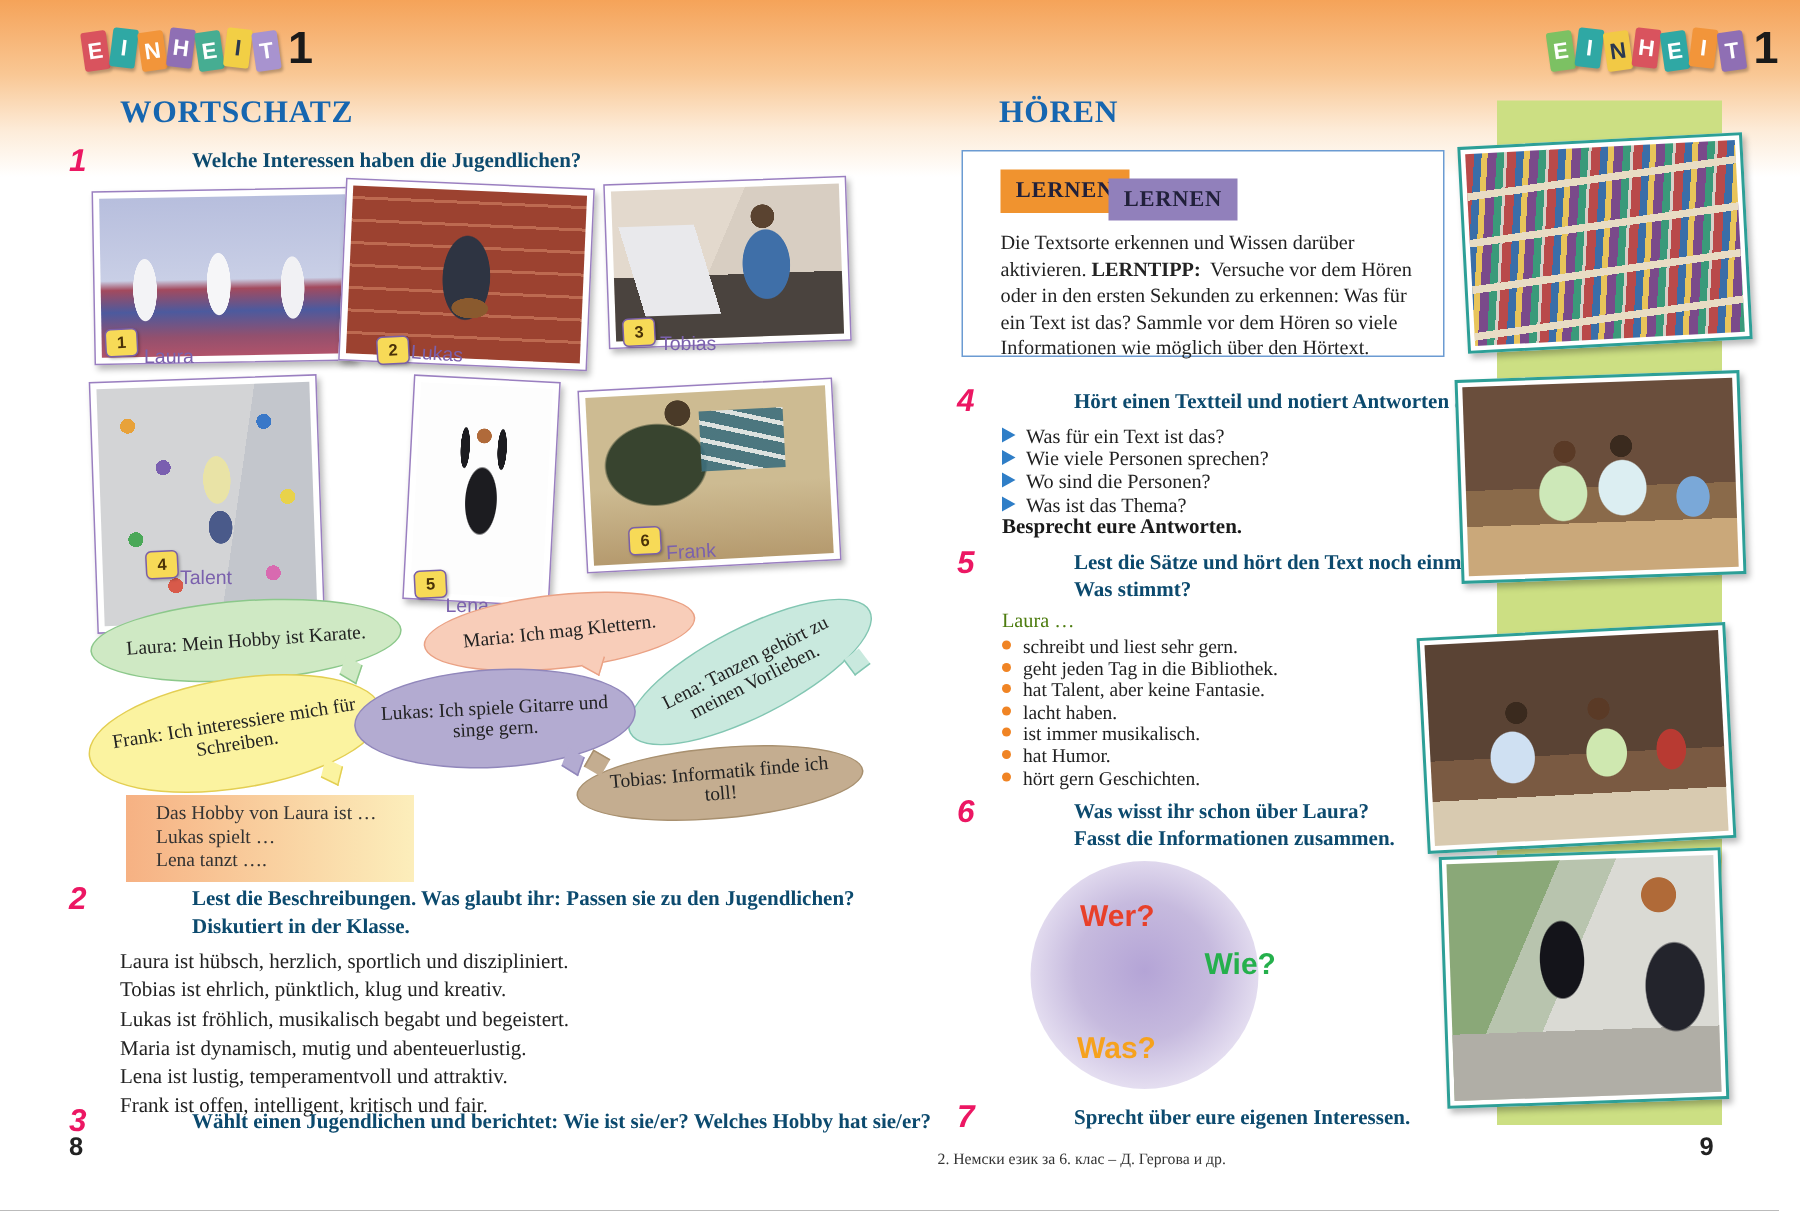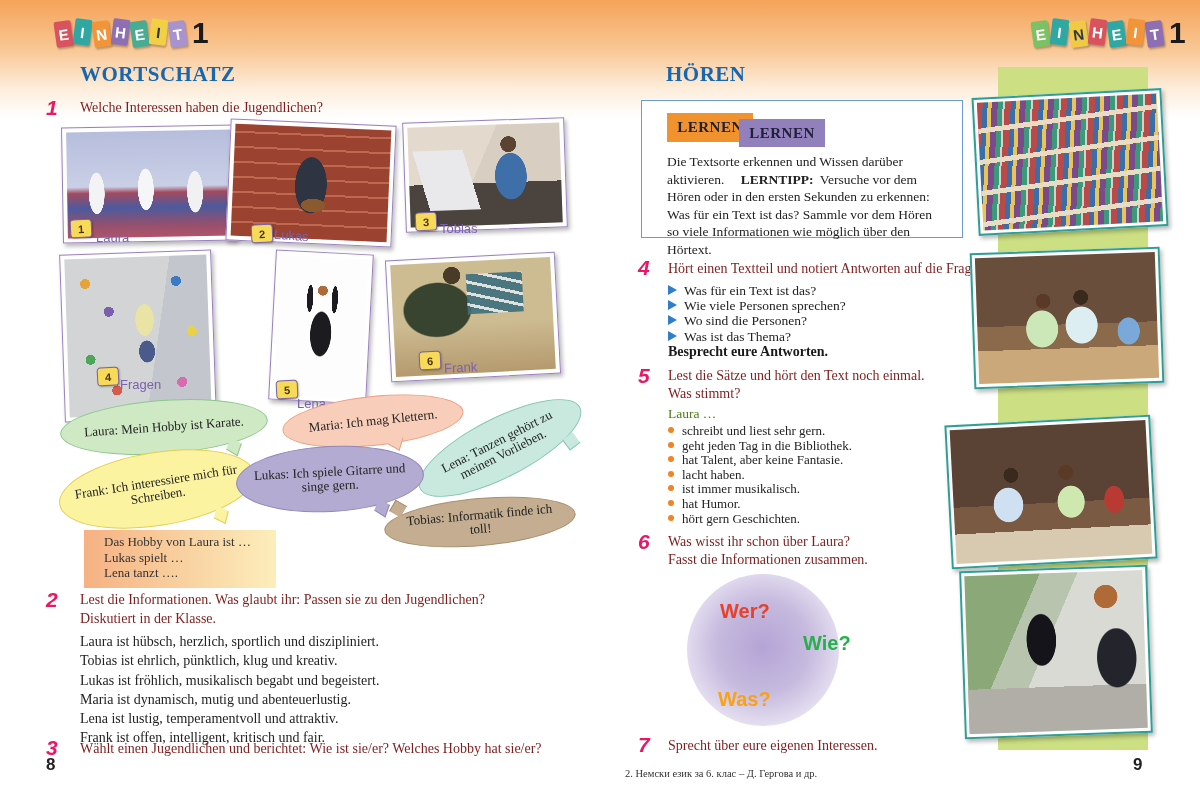--- a/index.html
+++ b/index.html
@@ -29,21 +29,21 @@
   .logo-right .tile:nth-child(2){background:#2fa8a4;}
   .logo-right .tile:nth-child(3){background:#f2c945;color:#2b3850;}
   .logo-right .tile:nth-child(4){background:#d9535e;}
   .logo-right .tile:nth-child(5){background:#2fa8a4;}
   .logo-right .tile:nth-child(6){background:#f2953a;}
   .logo-right .tile:nth-child(7){background:#8f6fb4;}
   .unit-num{font:bold 30px "Liberation Sans",sans-serif;color:#1a1a1a;margin-left:4px;margin-top:-4px;}
 
   .section-title{position:absolute;font:bold 21px "Liberation Serif",serif;color:#1666b0;letter-spacing:.5px;}
   .exnum{position:absolute;font:italic bold 21px "Liberation Sans",sans-serif;color:#ec1763;}
-  .extitle{position:absolute;font-weight:normal;font-size:14px;white-space:nowrap;color:#7f1d1d;}
+  .extitle{position:absolute;font-weight:bold;font-size:14px;white-space:nowrap;color:#0c4a6e;margin-left:48px;}
   .pagenum{position:absolute;font:bold 17px "Liberation Sans",sans-serif;color:#222;}
 
   
   .photo{position:absolute;background:#fff;padding:4px;border:1px solid #9a7fc0;
     box-shadow:2px 3px 4px rgba(0,0,0,.28);z-index:2;}
   .photo .img{width:100%;height:100%;}
   .rphoto{border:2.5px solid #2d9f97;padding:3px;z-index:2;}
   .badge{position:absolute;width:20px;height:17px;background:#f7da57;border:1.5px solid #7a5fa8;
     border-radius:4px;color:#4a3208;font:bold 11px "Liberation Sans",sans-serif;display:flex;
     align-items:center;justify-content:center;z-index:3;transform:rotate(-3deg);
@@ -139,21 +139,21 @@
   .desc-list{position:absolute;left:80px;top:632px;font-size:14px;line-height:19.3px;color:#222;}
 
   
   .lernen-box{position:absolute;left:641px;top:100px;width:322px;height:138px;border:1.5px solid #6b9bd2;
     background:#fff;box-sizing:border-box;}
   .tag{position:absolute;display:flex;align-items:center;justify-content:center;
     font:bold 15px "Liberation Serif",serif;color:#21203a;letter-spacing:.5px;text-align:right;}
   .tag-orange{left:25px;top:12px;width:86px;height:29px;background:#f0932f;z-index:1;}
   .tag-purple{left:97px;top:18px;width:86px;height:28px;background:#9180bb;z-index:2;}
   .box-text{position:absolute;left:25px;top:52px;width:276px;font-size:13.5px;line-height:17.5px;color:#222;}
-  .box-text b{margin-right:3px;margin-left:13px;}
+  .box-text b{margin-right:3px;}
 
   .qlist{position:absolute;left:668px;top:283px;font-size:13.5px;line-height:15.2px;color:#222;}
   .tri{display:inline-block;width:0;height:0;border-left:9px solid #2f7ec7;border-top:5px solid transparent;
     border-bottom:5px solid transparent;margin-right:7px;}
   .followup{position:absolute;left:668px;top:344px;font-weight:bold;font-size:14px;}
 
   .items5{position:absolute;left:668px;top:424px;font-size:13px;line-height:14.6px;color:#222;}
   .dot{display:inline-block;width:6px;height:6px;border-radius:50%;background:#f08424;margin-right:8px;vertical-align:2px;}
   .intro5{position:absolute;left:668px;top:406px;font-size:13.5px;color:#4d7c0f;}
 
@@ -227,21 +227,21 @@
     <div class="img sc-climb"></div>
   </div>
   <div class="photo" style="left:272px;top:252px;width:88px;height:140px;transform:rotate(3deg);">
     <div class="img sc-dance"></div>
   </div>
   <div class="photo" style="left:388px;top:256px;width:160px;height:112px;transform:rotate(-3deg);">
     <div class="img sc-write"></div>
   </div>
 
   <div class="badge" style="left:97px;top:367px;">4</div>
-  <div class="pname" style="left:120px;top:377px;">Fragen</div>
+  <div class="pname" style="left:120px;top:377px;">Talent</div>
   <div class="badge" style="left:276px;top:380px;">5</div>
   <div class="pname" style="left:297px;top:396px;">Lena</div>
   <div class="badge" style="left:419px;top:351px;">6</div>
   <div class="pname" style="left:444px;top:360px;transform:rotate(-3deg);">Frank</div>
 
   <div class="bubble bub-laura">
     <span>Laura: Mein Hobby ist Karate.</span>
   </div>
   <div class="bubble bub-maria">
     <span>Maria: Ich mag Klettern.</span>
@@ -259,21 +259,21 @@
     <span>Tobias: Informatik finde ich toll!</span>
   </div>
 
   <div class="hobby-box">
     <div>Das Hobby von Laura ist …</div>
     <div>Lukas spielt …</div>
     <div>Lena tanzt ….</div>
   </div>
 
   <div class="exnum" style="left:46px;top:588px;">2</div>
-  <div class="extitle" style="left:80px;top:592px;">Lest die Informationen. Was glaubt ihr: Passen sie zu den Jugendlichen?</div>
+  <div class="extitle" style="left:80px;top:592px;">Lest die Beschreibungen. Was glaubt ihr: Passen sie zu den Jugendlichen?</div>
   <div class="extitle" style="left:80px;top:611px;">Diskutiert in der Klasse.</div>
 
   <div class="desc-list">
     <div>Laura ist hübsch, herzlich, sportlich und diszipliniert.</div>
     <div>Tobias ist ehrlich, pünktlich, klug und kreativ.</div>
     <div>Lukas ist fröhlich, musikalisch begabt und begeistert.</div>
     <div>Maria ist dynamisch, mutig und abenteuerlustig.</div>
     <div>Lena ist lustig, temperamentvoll und attraktiv.</div>
     <div>Frank ist offen, intelligent, kritisch und fair.</div>
   </div>

